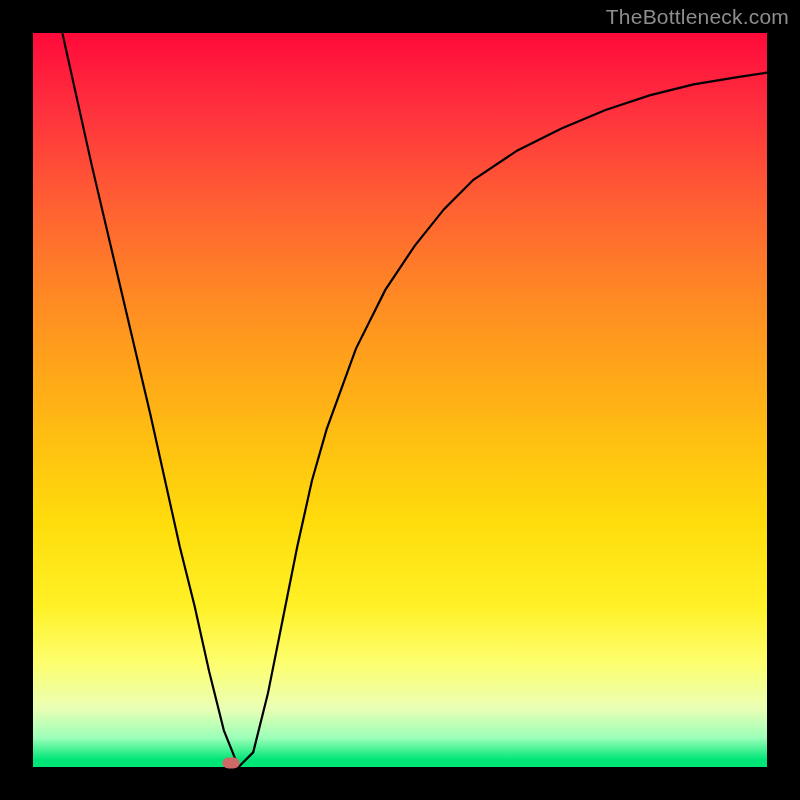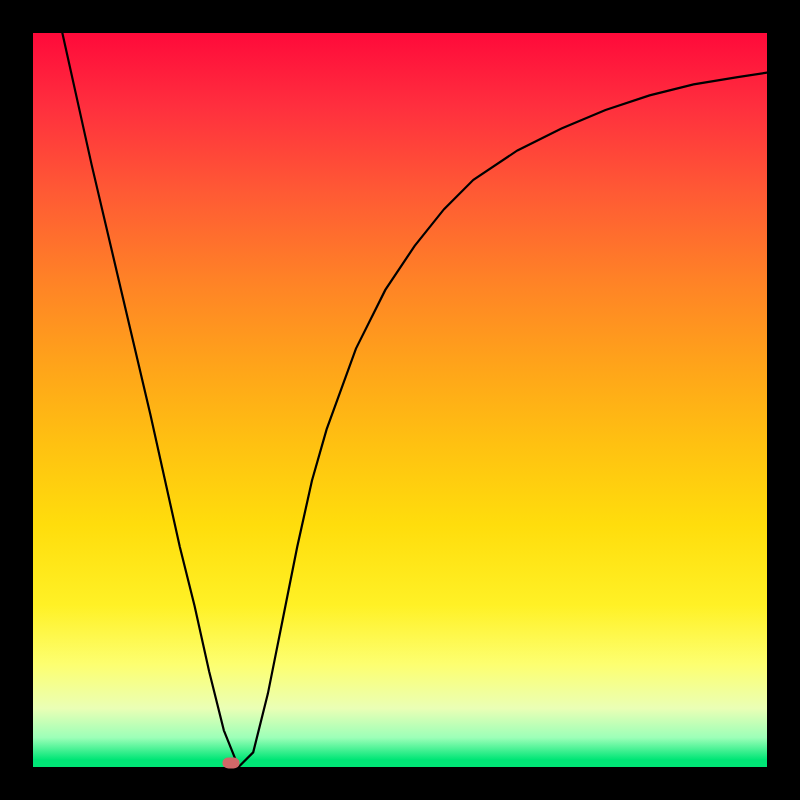--- a/index.html
+++ b/index.html
@@ -62,13 +62,14 @@
 <div class="frame">
   <div class="plot-area">
 
     <svg class="curve" viewBox="0 0 734 734" preserveAspectRatio="none">
       <path fill="none" stroke="#000" stroke-width="2.2" stroke-linecap="round" d="M29.36 0.00 L58.72 132.12 L88.08 256.90 L117.44 381.68 L146.80 513.80 L161.48 572.52 L176.16 638.58 L190.84 697.30 L205.52 734.00 L220.20 719.32 L234.88 660.60 L249.56 587.20 L264.24 513.80 L278.92 447.74 L293.60 396.36 L322.96 315.62 L352.32 256.90 L381.68 212.86 L411.04 176.16 L440.40 146.80 L484.44 117.44 L528.48 95.42 L572.52 77.07 L616.56 62.39 L660.60 51.38 L704.64 44.04 L734.00 39.64"></path>
     </svg>
 
     <div class="marker" style="left: 198.18px; top: 729.596px;"></div>
   </div>
 
+  <div class="watermark">TheBottleneck.com</div>
 </div>
 
 </body></html>

